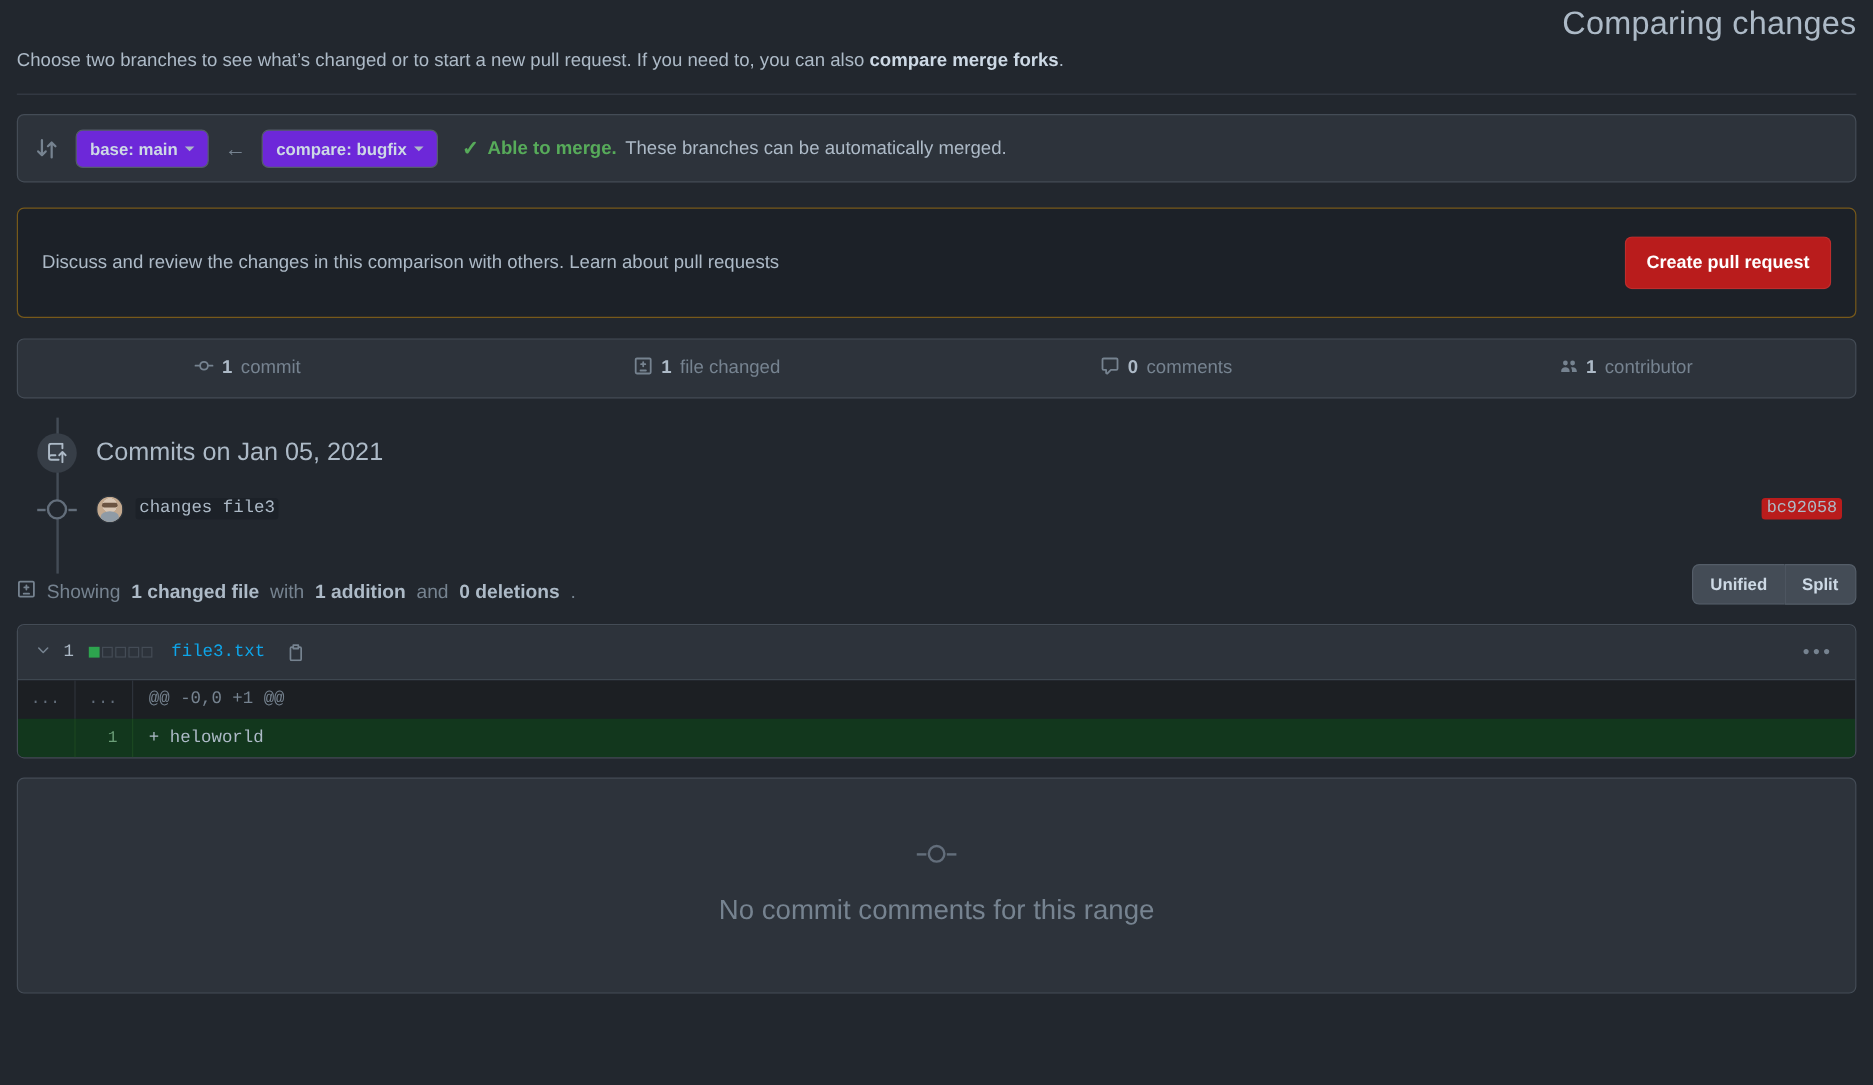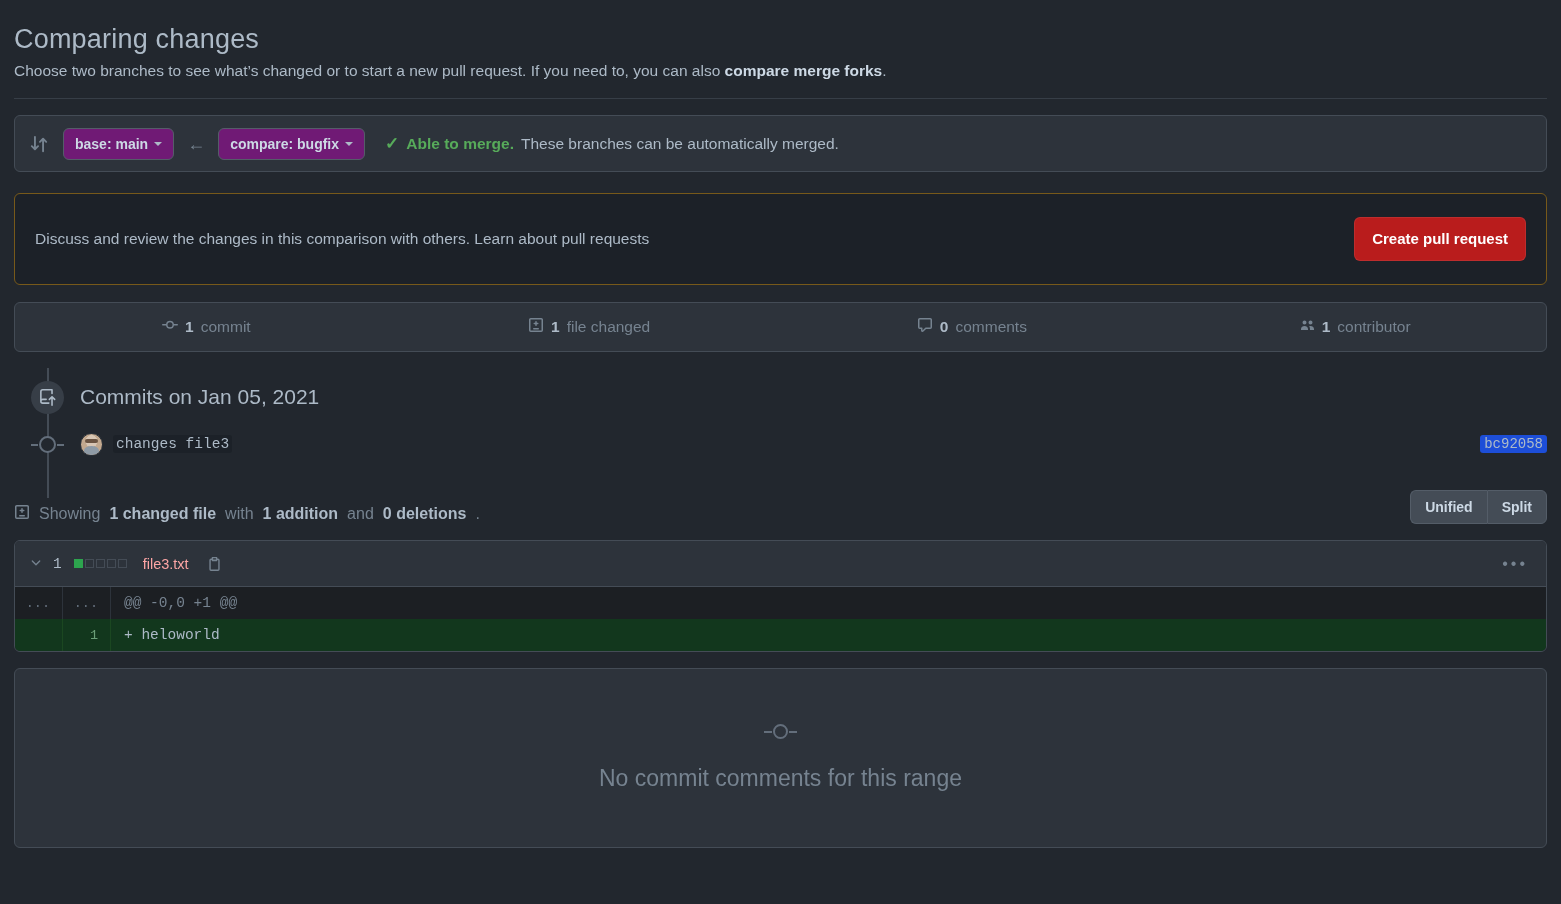--- a/index.html
+++ b/index.html
@@ -9,40 +9,40 @@
     background: #22272e;
     font-family: "Liberation Sans", sans-serif;
     color: #adbac7;
     overflow: hidden;
   }
   .page { width: 1561px; height: 904px; position: relative; padding: 0 14px; }
 
   
   .page-title {
     font-size: 27px; font-weight: 400; color: #adbac7;
-    margin: 20px 0 0 0; line-height: 38px; letter-spacing: .2px;
+    margin: 0 0 0 0; line-height: 38px; letter-spacing: .2px; text-align: right;
   }
   .subtitle {
     font-size: 15.5px; color: #adbac7; line-height: 22px; margin-top: 2px;
   }
   .subtitle b { font-weight: 700; color: #cdd9e5; }
   .hr {
     height: 1px; background: #373e47; margin: 16px 0 0 0;
     width: 1533px;
   }
 
   
   .branch-bar {
     width: 1533px; height: 57px; margin-top: 16px;
     background: #2d333b; border: 1px solid #444c56; border-radius: 6px;
     display: flex; align-items: center; padding: 0 14px; gap: 0;
   }
   .icon-compare { width: 20px; height: 20px; margin-right: 14px; flex: none; color: #768390; }
   .branch-btn {
-    background: #701a75; border: 1px solid #545d68; border-radius: 6px;
+    background: #6d28d9; border: 1px solid #545d68; border-radius: 6px;
     color: #cdd9e5; font-size: 14px; font-weight: 700;
     padding: 6px 11px; display: flex; align-items: center; gap: 6px;
     line-height: 18px; cursor: pointer;
   }
   .caret { width: 0; height: 0; border-left: 4px solid transparent;
            border-right: 4px solid transparent; border-top: 4px solid #adbac7; }
   .arrow-left { color: #768390; font-size: 18px; margin: 0 13px; line-height: 1; }
   .merge-status { margin-left: 20px; font-size: 15.5px; color: #adbac7; display:flex; align-items:center; gap:7px;}
   .check { color: #57ab5a; font-size: 17px; font-weight: 700; }
   .merge-ok { color: #57ab5a; font-weight: 700; }
@@ -106,22 +106,22 @@
   }
   .avatar::before{
     content:""; position:absolute; left:4px; right:4px; top:5px; height:4px;
     background:#6b5442; border-radius:2px;
   }
   .commit-msg {
     font-family: "Liberation Mono", monospace; font-size: 14.5px; color: #adbac7;
     background: #1c2128; padding: 1px 3px; border-radius: 3px; margin-left: 10px;
   }
   .commit-sha {
-    position: absolute; right: 0; font-family: "Liberation Mono", monospace;
-    font-size: 14px; color: #adbac7; background: #1d4ed8; padding: 1px 4px; border-radius: 3px;
+    position: absolute; right: 12px; font-family: "Liberation Mono", monospace;
+    font-size: 14px; color: #adbac7; background: #b91c1c; padding: 1px 4px; border-radius: 3px;
   }
 
   
   .showing-row {
     margin-top: 22px; display: flex; align-items: flex-end; justify-content: space-between;
     width: 1533px; height: 32px;
   }
   .showing-text { display: flex; align-items: center; gap: 9px; font-size: 16px; color: #768390; }
   .showing-text b { color: #adbac7; font-weight: 700; }
   .seg-group { display: flex; }
@@ -141,21 +141,21 @@
     background: #2d333b; height: 46px; display: flex; align-items: center;
     padding: 0 14px; justify-content: space-between; border-bottom: 1px solid #444c56;
   }
   .dh-left { display: flex; align-items: center; gap: 10px; }
   .chev { color: #768390; font-size: 15px; line-height: 1; cursor: pointer; }
   .dstat-num { font-family: "Liberation Mono", monospace; font-size: 14.5px; color: #adbac7; }
   .dstat-blocks { display: flex; gap: 2px; margin-left: 2px; }
   .blk { width: 9px; height: 9px; }
   .blk.on { background: #2da44e; }
   .blk.off { background: transparent; border: 1px solid #444c56; }
-  .dfile-name { font-family: Liberation Sans, sans-serif; font-size: 14.5px; color: #fca5a5; margin-left: 6px; text-align: right; }
+  .dfile-name { font-family: Liberation Mono, monospace; font-size: 14.5px; color: #0ea5e9; margin-left: 6px; text-align: right; }
   .copy-ico { color: #768390; margin-left: 8px; cursor: pointer; display: flex; }
   .kebab { color: #768390; letter-spacing: 3px; font-size: 16px; cursor: pointer; padding-right: 4px; }
 
   .diff-body { font-family: "Liberation Mono", monospace; font-size: 14.5px; }
   .diff-row { display: flex; height: 32px; align-items: center; }
   .diff-row.hunk { background: #1c1f23; }
   .diff-row.add { background: #12371d; }
   .ln {
     width: 48px; flex: none; text-align: right; padding-right: 12px;
     color: #768390; font-size: 13.5px; align-self: stretch;

